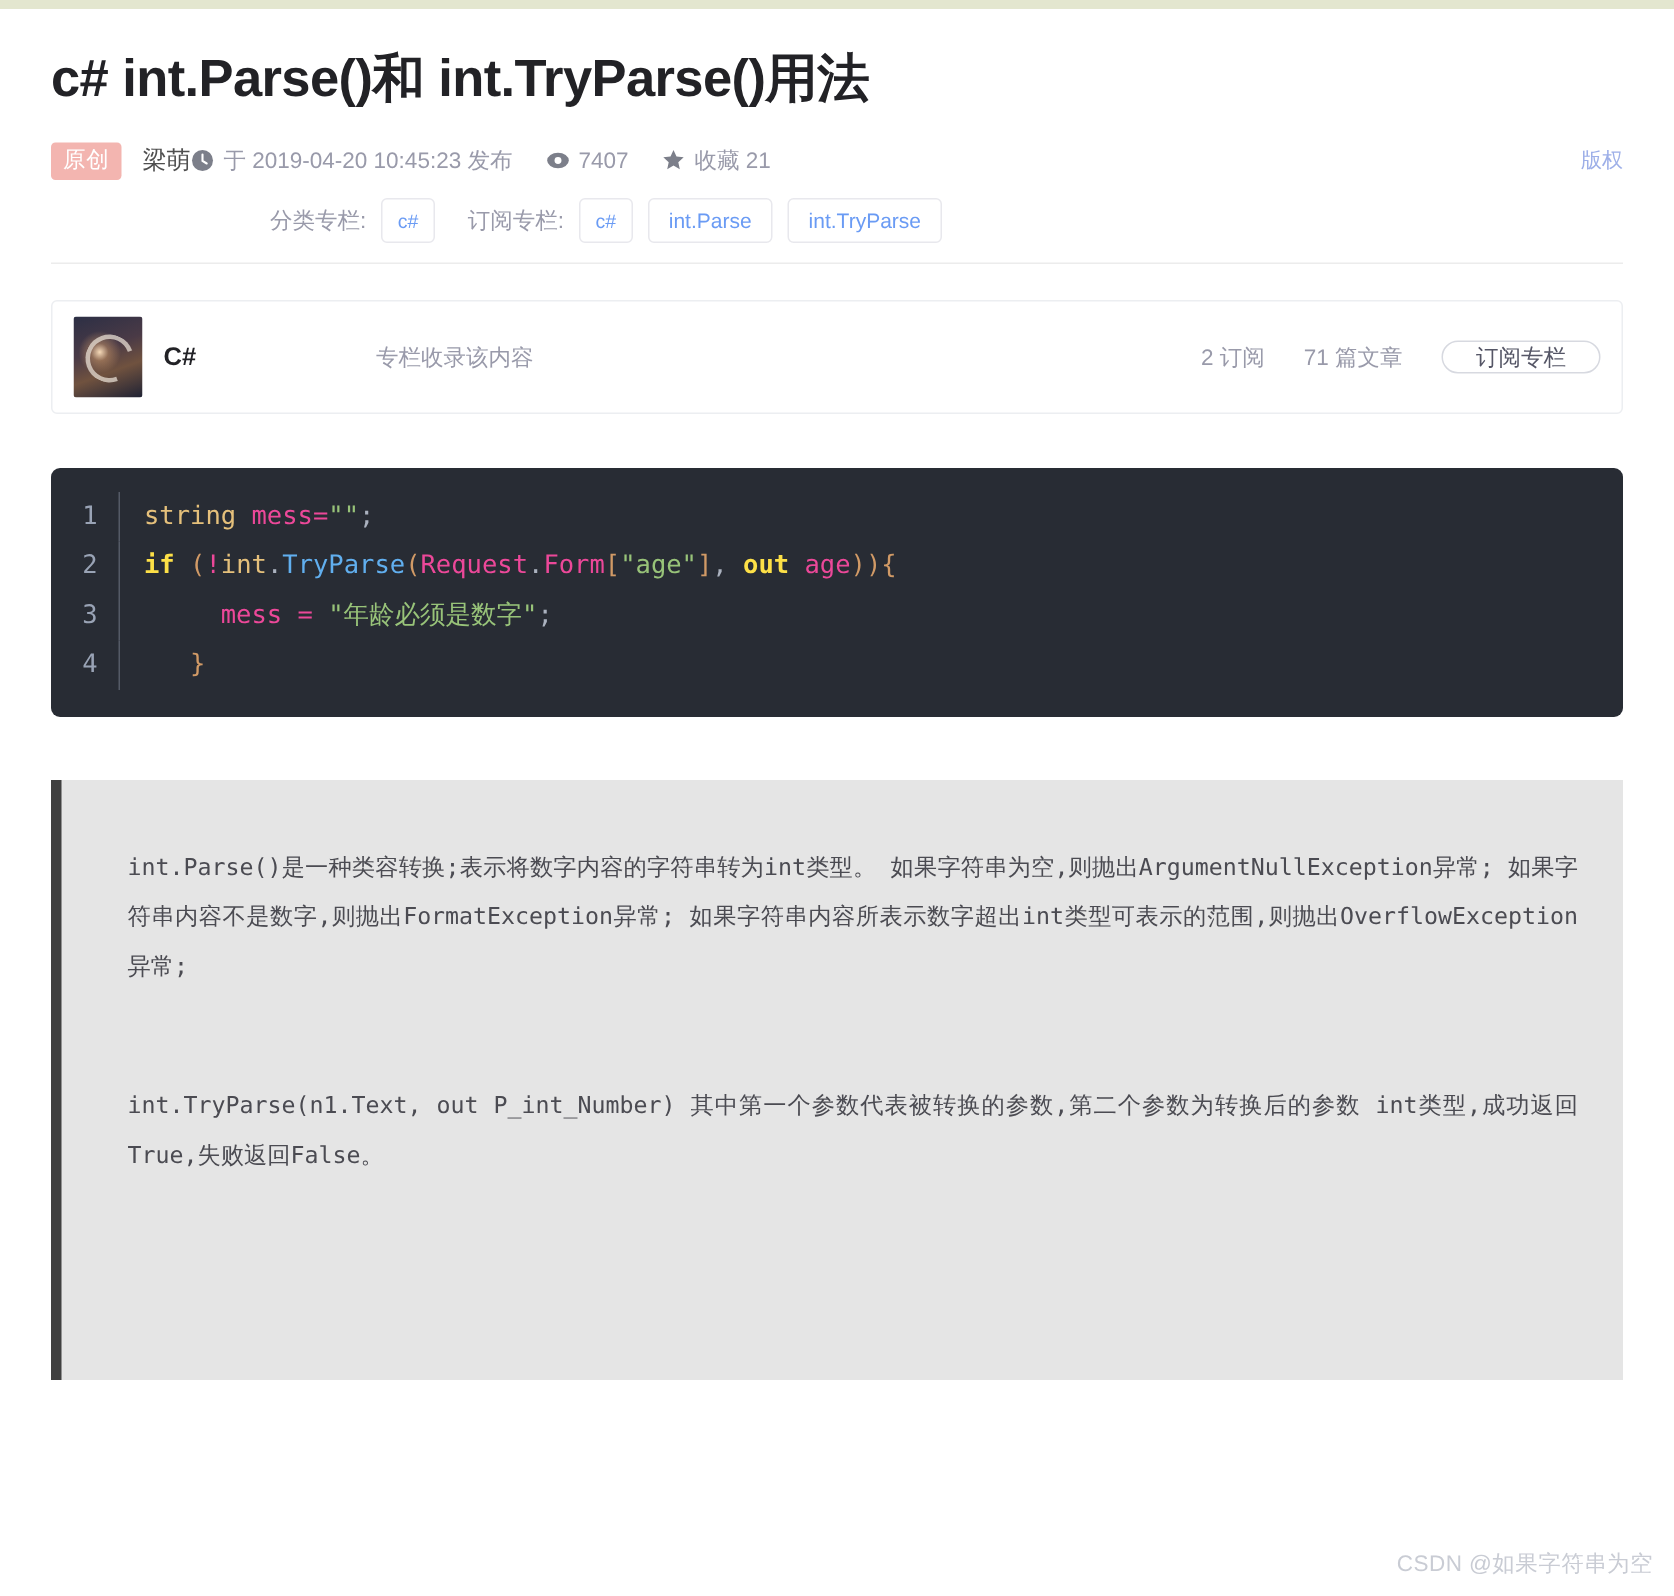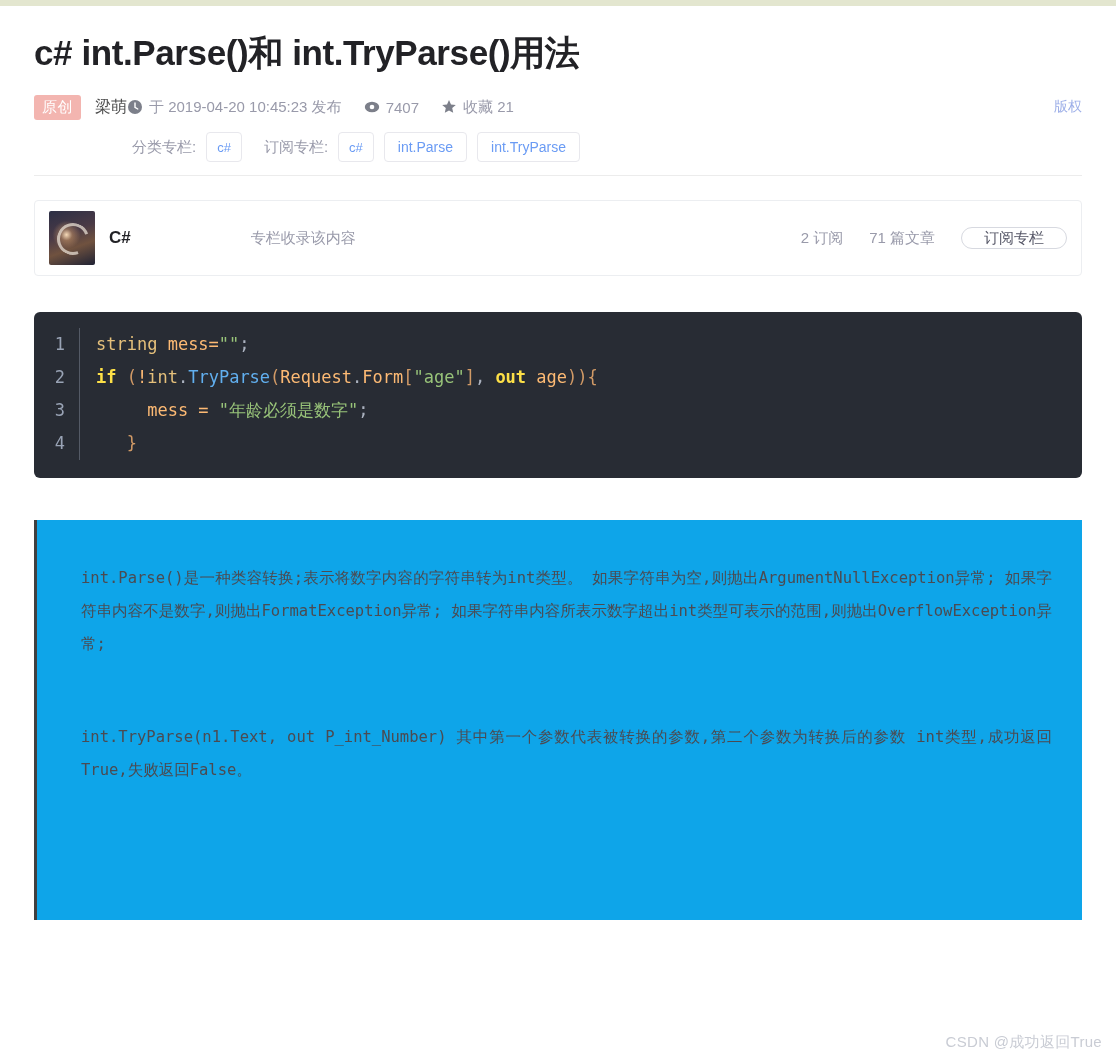--- a/index.html
+++ b/index.html
@@ -87,20 +87,21 @@
     align-items: center;
     margin-top: 5px;
     padding-left: 98px;
     height: 36px;
   }
   .tags-label {
     font-size: 15px;
     color: #999aaa;
     margin-right: 10px;
     white-space: nowrap;
+    margin-left: 48px;
   }
   .tag-chip {
     display: inline-flex;
     align-items: center;
     justify-content: center;
     height: 28px;
     padding: 0 13px;
     border: 1px solid #e8e8ed;
     border-radius: 4px;
     background: #ffffff;
@@ -214,26 +215,26 @@
   .code-text {
     padding-left: 16px;
     color: #abb2bf;
   }
   .tk-kw      { color: #fde047; font-weight: bold; }
   .tk-type    { color: #e5c07b; }
   .tk-fn      { color: #61afef; }
   .tk-str     { color: #98c379; }
   .tk-punct   { color: #abb2bf; }
   .tk-brkt    { color: #d19a66; }
-  .tk-plain   { color: #fdba74; }
+  .tk-plain   { color: #ec4899; }
   
   .note-block {
     margin-top: 42px;
-    background: #0ea5e9;
-    border-left: 3px solid #404040;
+    background: #e5e5e5;
+    border-left: 7px solid #404040;
     padding: 42px 30px 40px 44px;
     min-height: 400px;
     box-sizing: border-box;
   }
   .note-para {
     font-family: "DejaVu Sans Mono", "Liberation Mono", monospace;
     font-size: 15.5px;
     line-height: 33px;
     color: #4b4b52;
     margin: 0 0 34px 0;
@@ -342,13 +343,13 @@
 
     <div class="note-block">
       <p class="note-para">int.Parse()是一种类容转换;表示将数字内容的字符串转为int类型。 如果字符串为空,则抛出ArgumentNullException异常; 如果字符串内容不是数字,则抛出FormatException异常; 如果字符串内容所表示数字超出int类型可表示的范围,则抛出OverflowException异常;</p>
       <div class="note-gap"></div>
       <p class="note-para">int.TryParse(n1.Text, out P_int_Number) 其中第一个参数代表被转换的参数,第二个参数为转换后的参数 int类型,成功返回True,失败返回False。</p>
     </div>
 
   </div>
 </div>
 
-<div class="watermark">CSDN @成功返回True</div>
+<div class="watermark">CSDN @如果字符串为空</div>
 
 </body></html>

